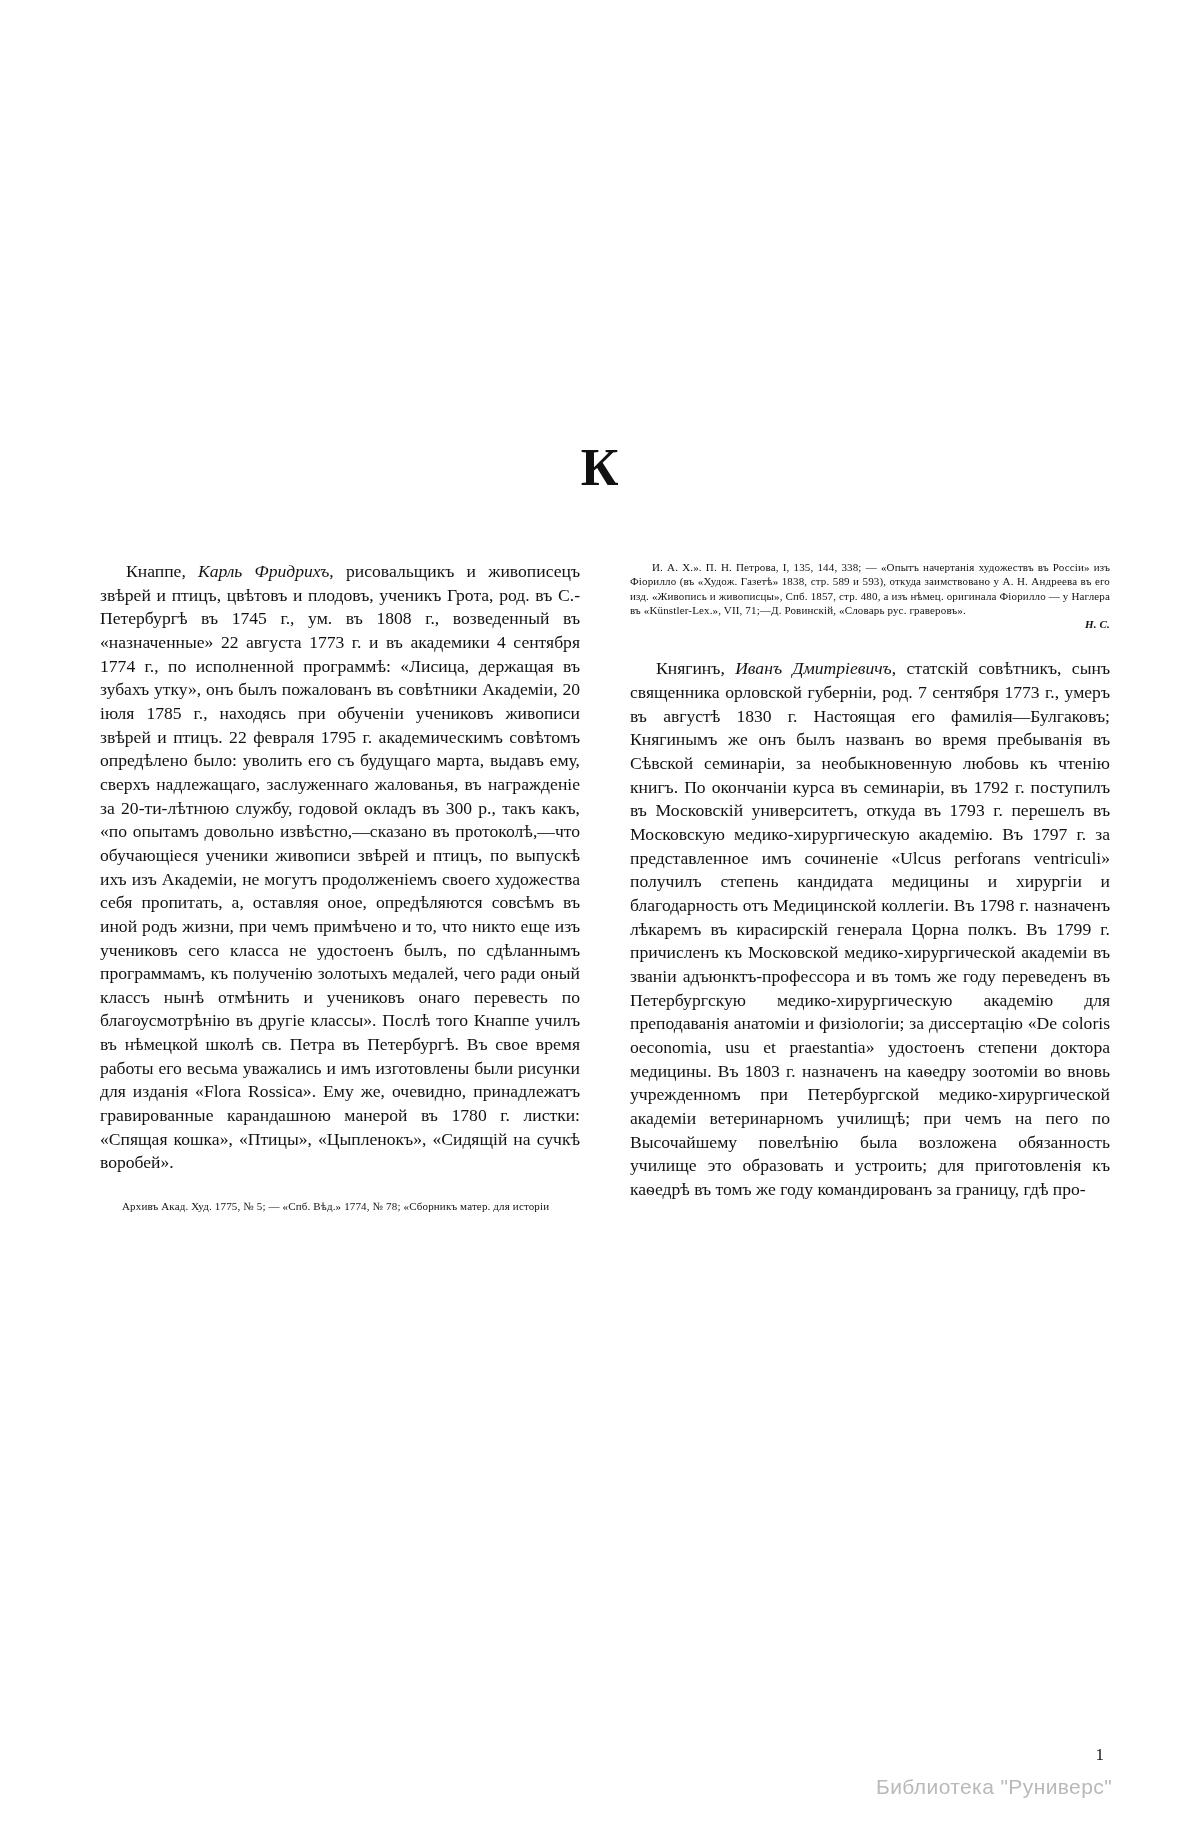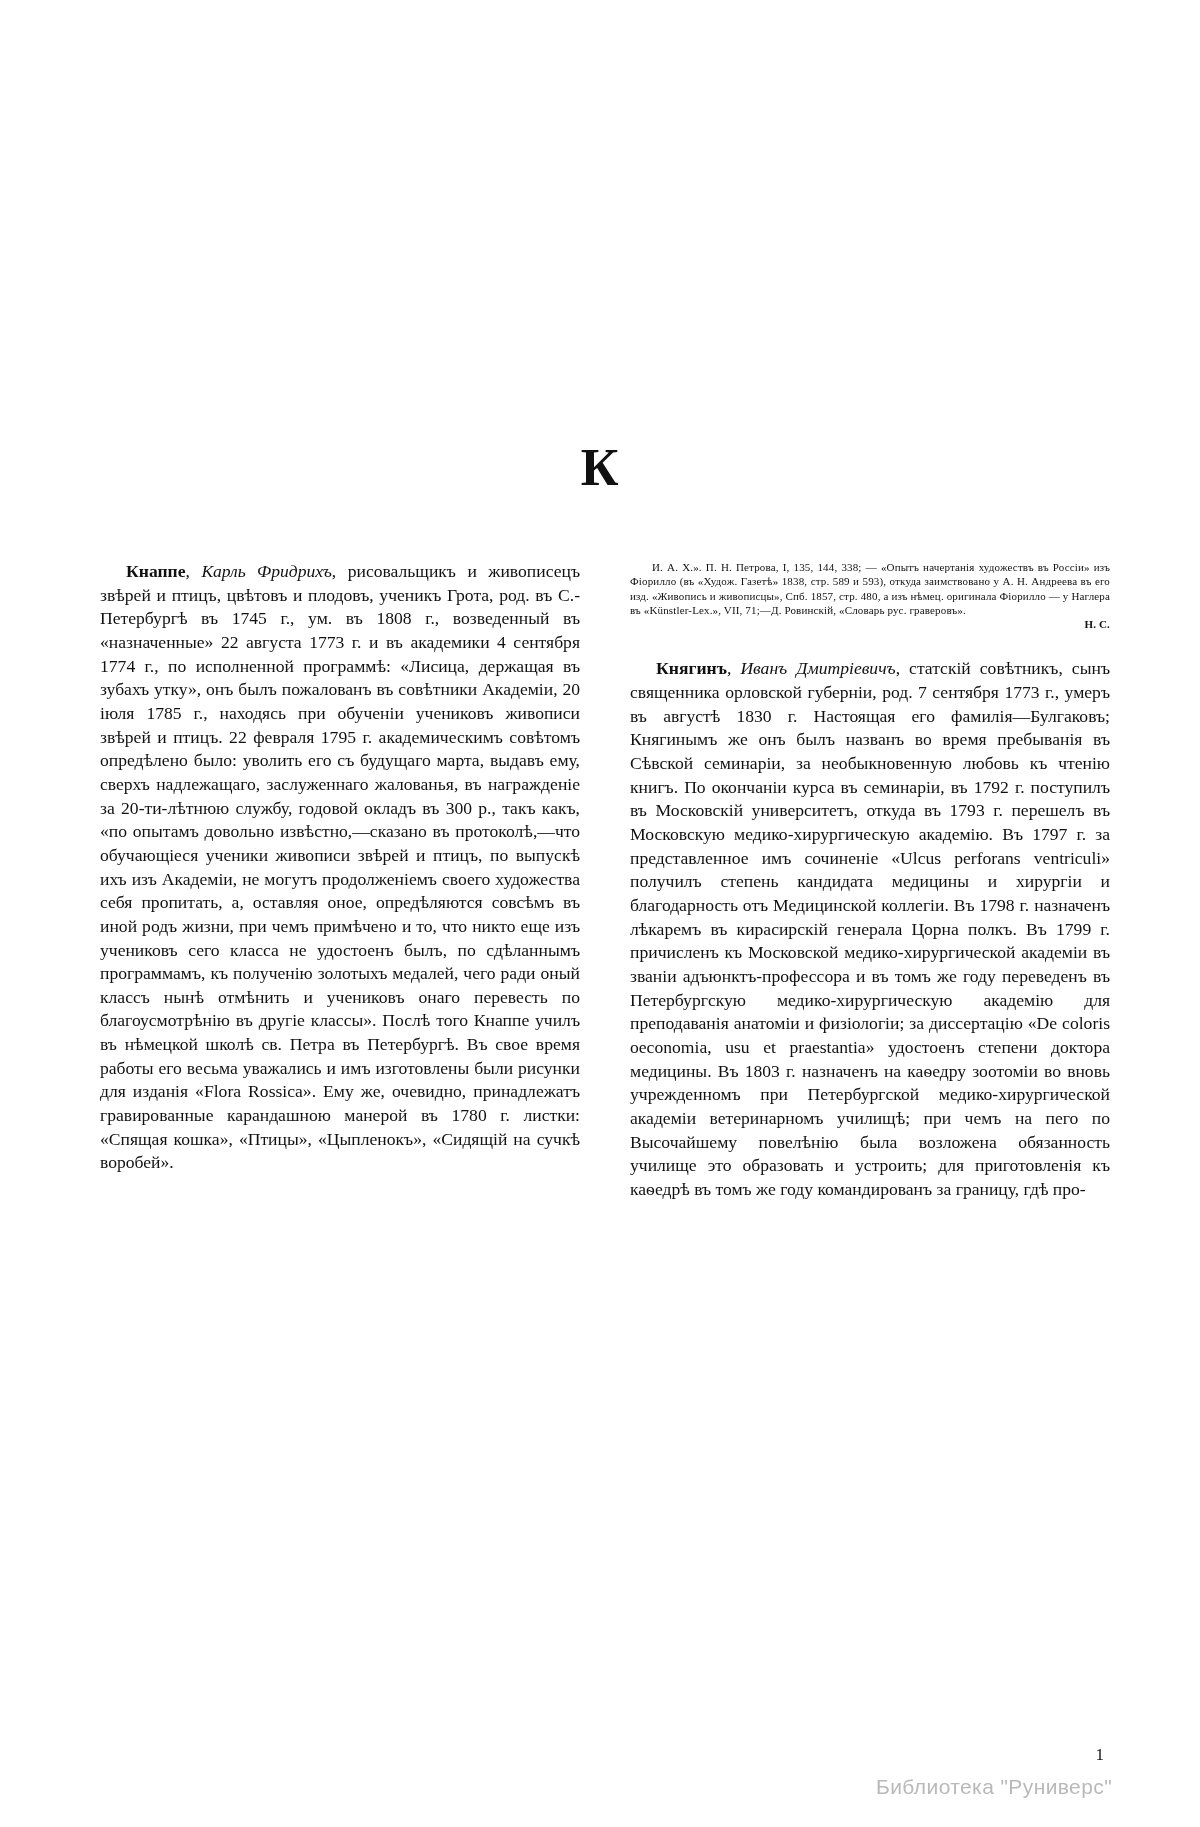--- a/index.html
+++ b/index.html
@@ -55,34 +55,35 @@
     line-height: 1.345;
     text-align: justify;
     text-justify: inter-word;
     hyphens: manual;
   }
   .body-text p {
     margin: 0;
     text-indent: 26px;
   }
   .headword {
-    font-weight: bold;
+    font-weight: normal;
   }
   .ital {
     font-style: italic;
   }
   .refs {
     font-size: 11px;
     line-height: 1.30;
     text-align: justify;
     margin: 0;
     letter-spacing: 0.15px;
   }
   .refs p { margin: 0; text-indent: 22px; }
   .refs .sig {
+    font-style: italic;
     font-weight: bold;
     float: right;
   }
   .refs-top {
     text-indent: 0;
   }
   .spacer-sm { height: 14px; }
   .spacer-md { height: 26px; }
 
   .page-number {
@@ -120,20 +121,23 @@
     <div class="col col-left">
 
       <div class="entry body-text">
         <p>
           <span class="headword">Кнаппе</span><span class="ital">, <span>Карль Фридрихъ</span></span><span>, рисовальщикъ и живописецъ звѣрей и птицъ, цвѣтовъ и плодовъ, ученикъ Грота, род. въ С.-Петербургѣ въ 1745 г., ум. въ 1808 г., возведенный въ «назначенные» 22 августа 1773 г. и въ академики 4 сентября 1774 г., по исполненной программѣ: «Лисица, держащая въ зубахъ утку», онъ былъ пожалованъ въ совѣтники Академiи, 20 iюля 1785 г., находясь при обученiи учениковъ живописи звѣрей и птицъ. 22 февраля 1795 г. академическимъ совѣтомъ опредѣлено было: уволить его съ будущаго марта, выдавъ ему, сверхъ надлежащаго, заслуженнаго жалованья, въ награжденiе за 20-ти-лѣтнюю службу, годовой окладъ въ 300 р., такъ какъ, «по опытамъ довольно извѣстно,—сказано въ протоколѣ,—что обучающiеся ученики живописи звѣрей и птицъ, по выпускѣ ихъ изъ Академiи, не могутъ продолженiемъ своего художества себя пропитать, а, оставляя оное, опредѣляются совсѣмъ въ иной родъ жизни, при чемъ примѣчено и то, что никто еще изъ учениковъ сего класса не удостоенъ былъ, по сдѣланнымъ программамъ, къ полученiю золотыхъ медалей, чего ради оный классъ нынѣ отмѣнить и учениковъ онаго перевесть по благоусмотрѣнiю въ другiе классы». Послѣ того Кнаппе училъ въ нѣмецкой школѣ св. Петра въ Петербургѣ. Въ свое время работы его весьма уважались и имъ изготовлены были рисунки для изданiя «Flora Rossica». Ему же, очевидно, принадлежатъ гравированные карандашною манерой въ 1780 г. листки: «Спящая кошка», «Птицы», «Цыпленокъ», «Сидящiй на сучкѣ воробей».</span>
         </p>
       </div>
 
       <div class="spacer-sm"></div>
 
+      <div class="refs">
+        <p>Архивъ Акад. Худ. 1775, № 5; — «Спб. Вѣд.» 1774, № 78; «Сборникъ матер. для исторiи</p>
+      </div>
 
     </div>
 
     <div class="col col-right">
 
       <div class="refs clearfix">
         <p class="refs-top">И. А. Х.». П. Н. Петрова, I, 135, 144, 338; — «Опытъ начертанiя художествъ въ Россiи» изъ Фiорилло (въ «Худож. Газетѣ» 1838, стр. 589 и 593), откуда заимствовано у А. Н. Андреева въ его изд. «Живопись и живописцы», Спб. 1857, стр. 480, а изъ нѣмец. оригинала Фiорилло — у Наглера въ «Künstler-Lex.», VII, 71;—Д. Ровинскiй, «Словарь рус. граверовъ».</p>
         <span class="sig">Н. С.</span>
       </div>
 

